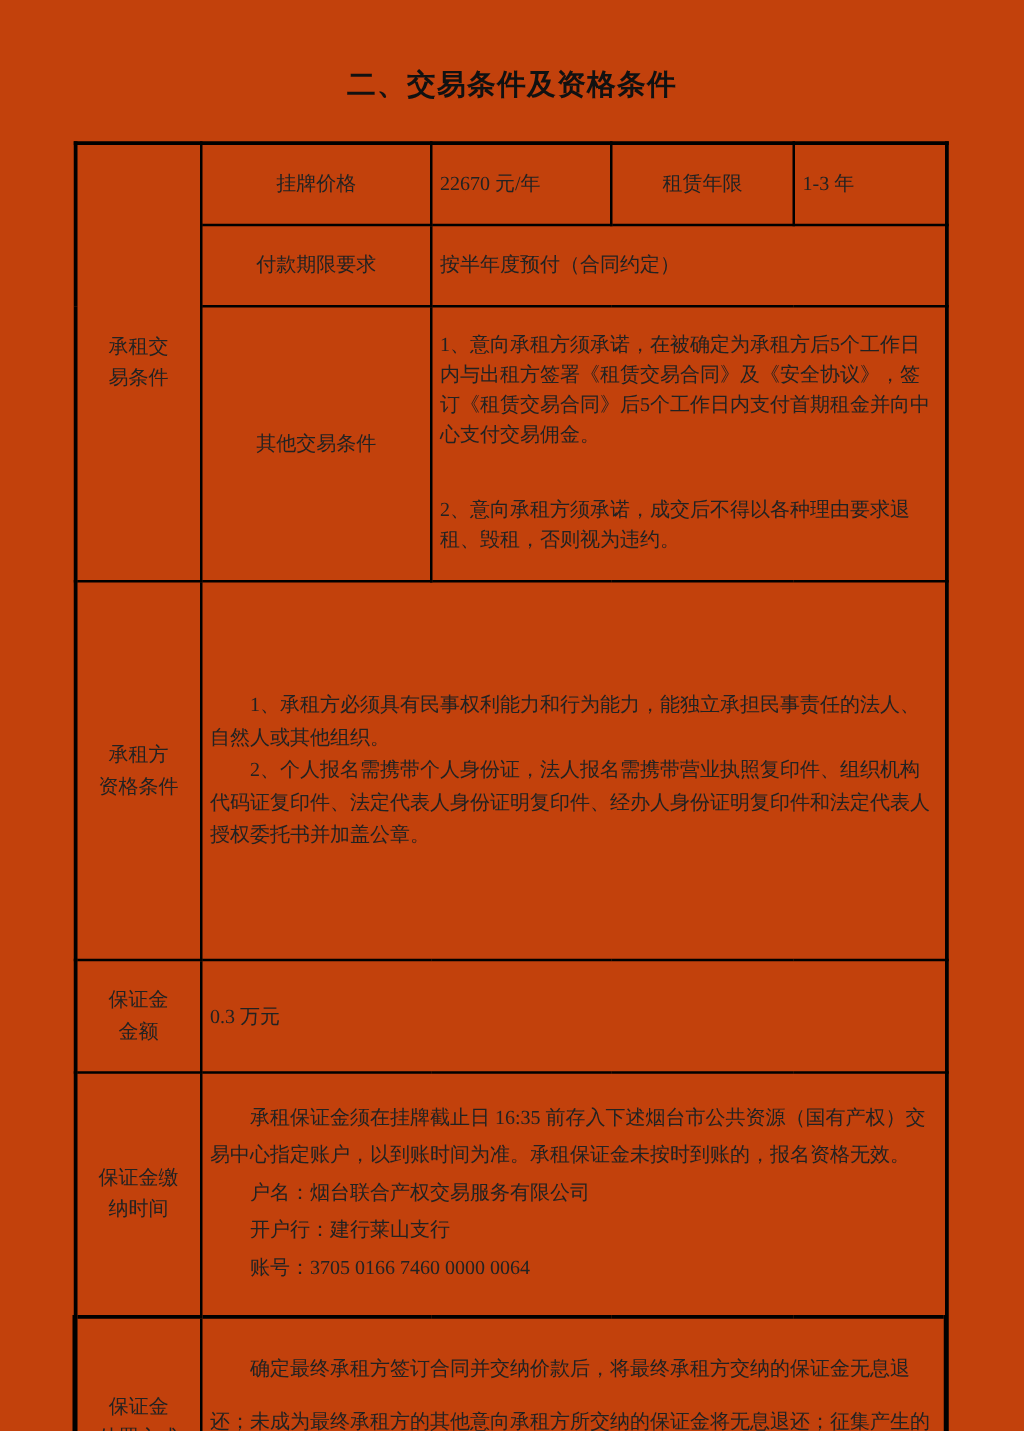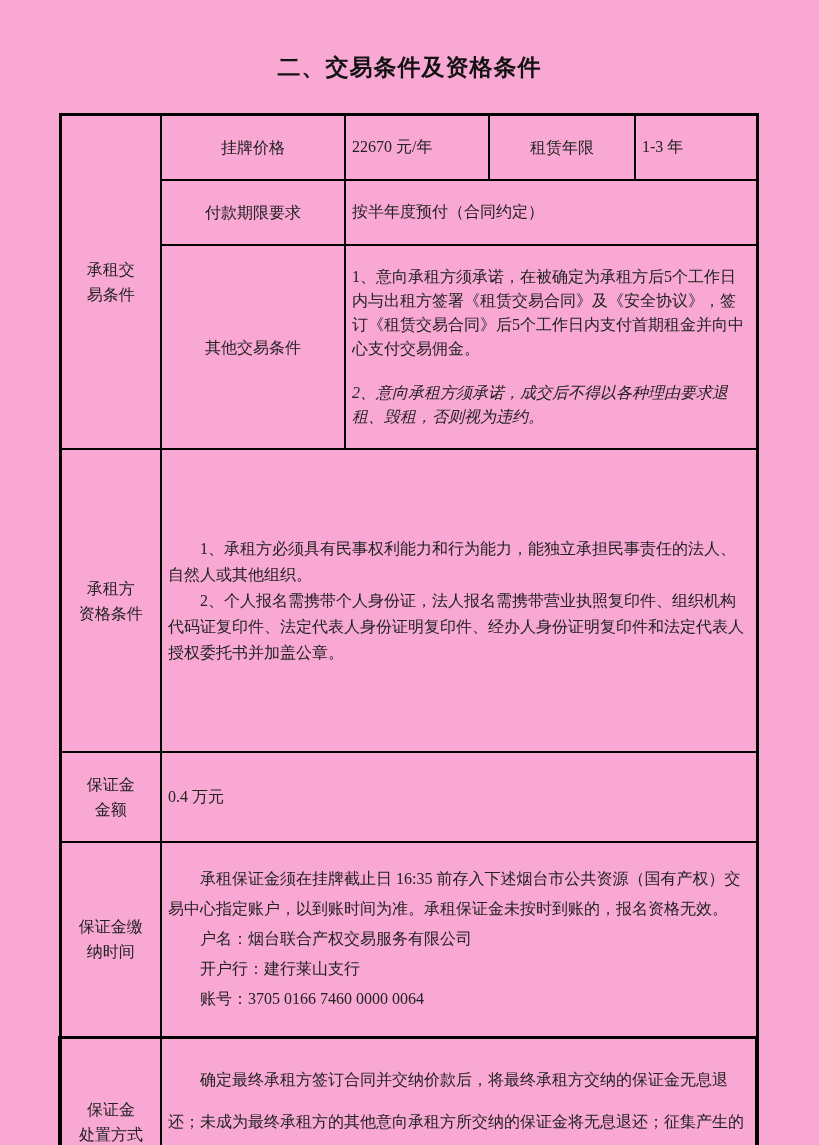--- a/index.html
+++ b/index.html
@@ -11,21 +11,21 @@
     width: 819px;
     height: 1145px;
     position: relative;
     font-family: "Liberation Serif", "DejaVu Serif", serif;
     color: #222222;
     overflow: hidden;
   }
   .page {
     width: 819px;
     height: 1145px;
-    background: #f9a8d4;
+    background: #c2410c;
   }
   .doc-title {
     margin: 0;
     padding-top: 52px;
     text-align: center;
     font-size: 23px;
     font-weight: bold;
     color: #111111;
     letter-spacing: 1px;
   }
@@ -68,21 +68,21 @@
     text-align: left;
     vertical-align: middle;
   }
   td.content {
     vertical-align: middle;
     padding: 4px 10px;
     line-height: 24px;
   }
   td.content p { margin: 0; }
   p.indent { text-indent: 32px; }
-  tr.r3 p.gap-above { margin-top: 20px; font-style: italic; }
+  tr.r3 p.gap-above { margin-top: 36px; }
   tr.r4 td.content { line-height: 26px; }
   tr.r6 td.content { line-height: 30px; }
   tr.r7 td.content { line-height: 42px; }
   p.acct-line { padding-left: 32px; }
 
   
   tr.r7 td { border-top-width: 3px; border-bottom-width: 4px; margin-top: 48px; }
   tr.r7 td:first-child { border-left-width: 4px; }
   tr.r7 td:last-child { border-right-width: 4px; }
 
@@ -132,21 +132,21 @@
         <td class="lbl">承租方
 资格条件</td>
         <td class="content" colspan="4">
           <p class="indent">1、承租方必须具有民事权利能力和行为能力，能独立承担民事责任的法人、自然人或其他组织。</p>
           <p class="indent">2、个人报名需携带个人身份证，法人报名需携带营业执照复印件、组织机构代码证复印件、法定代表人身份证明复印件、经办人身份证明复印件和法定代表人授权委托书并加盖公章。</p>
         </td>
       </tr>
       <tr class="r5">
         <td class="lbl">保证金
 金额</td>
-        <td class="val" colspan="4">0.4 万元</td>
+        <td class="val" colspan="4">0.3 万元</td>
       </tr>
       <tr class="r6">
         <td class="lbl">保证金缴
 纳时间</td>
         <td class="content" colspan="4">
           <p class="indent">承租保证金须在挂牌截止日 16:35 前存入下述烟台市公共资源（国有产权）交易中心指定账户，以到账时间为准。承租保证金未按时到账的，报名资格无效。</p>
           <p class="acct-line">户名：烟台联合产权交易服务有限公司</p>
           <p class="acct-line">开户行：建行莱山支行</p>
           <p class="acct-line">账号：3705 0166 7460 0000 0064</p>
         </td>

